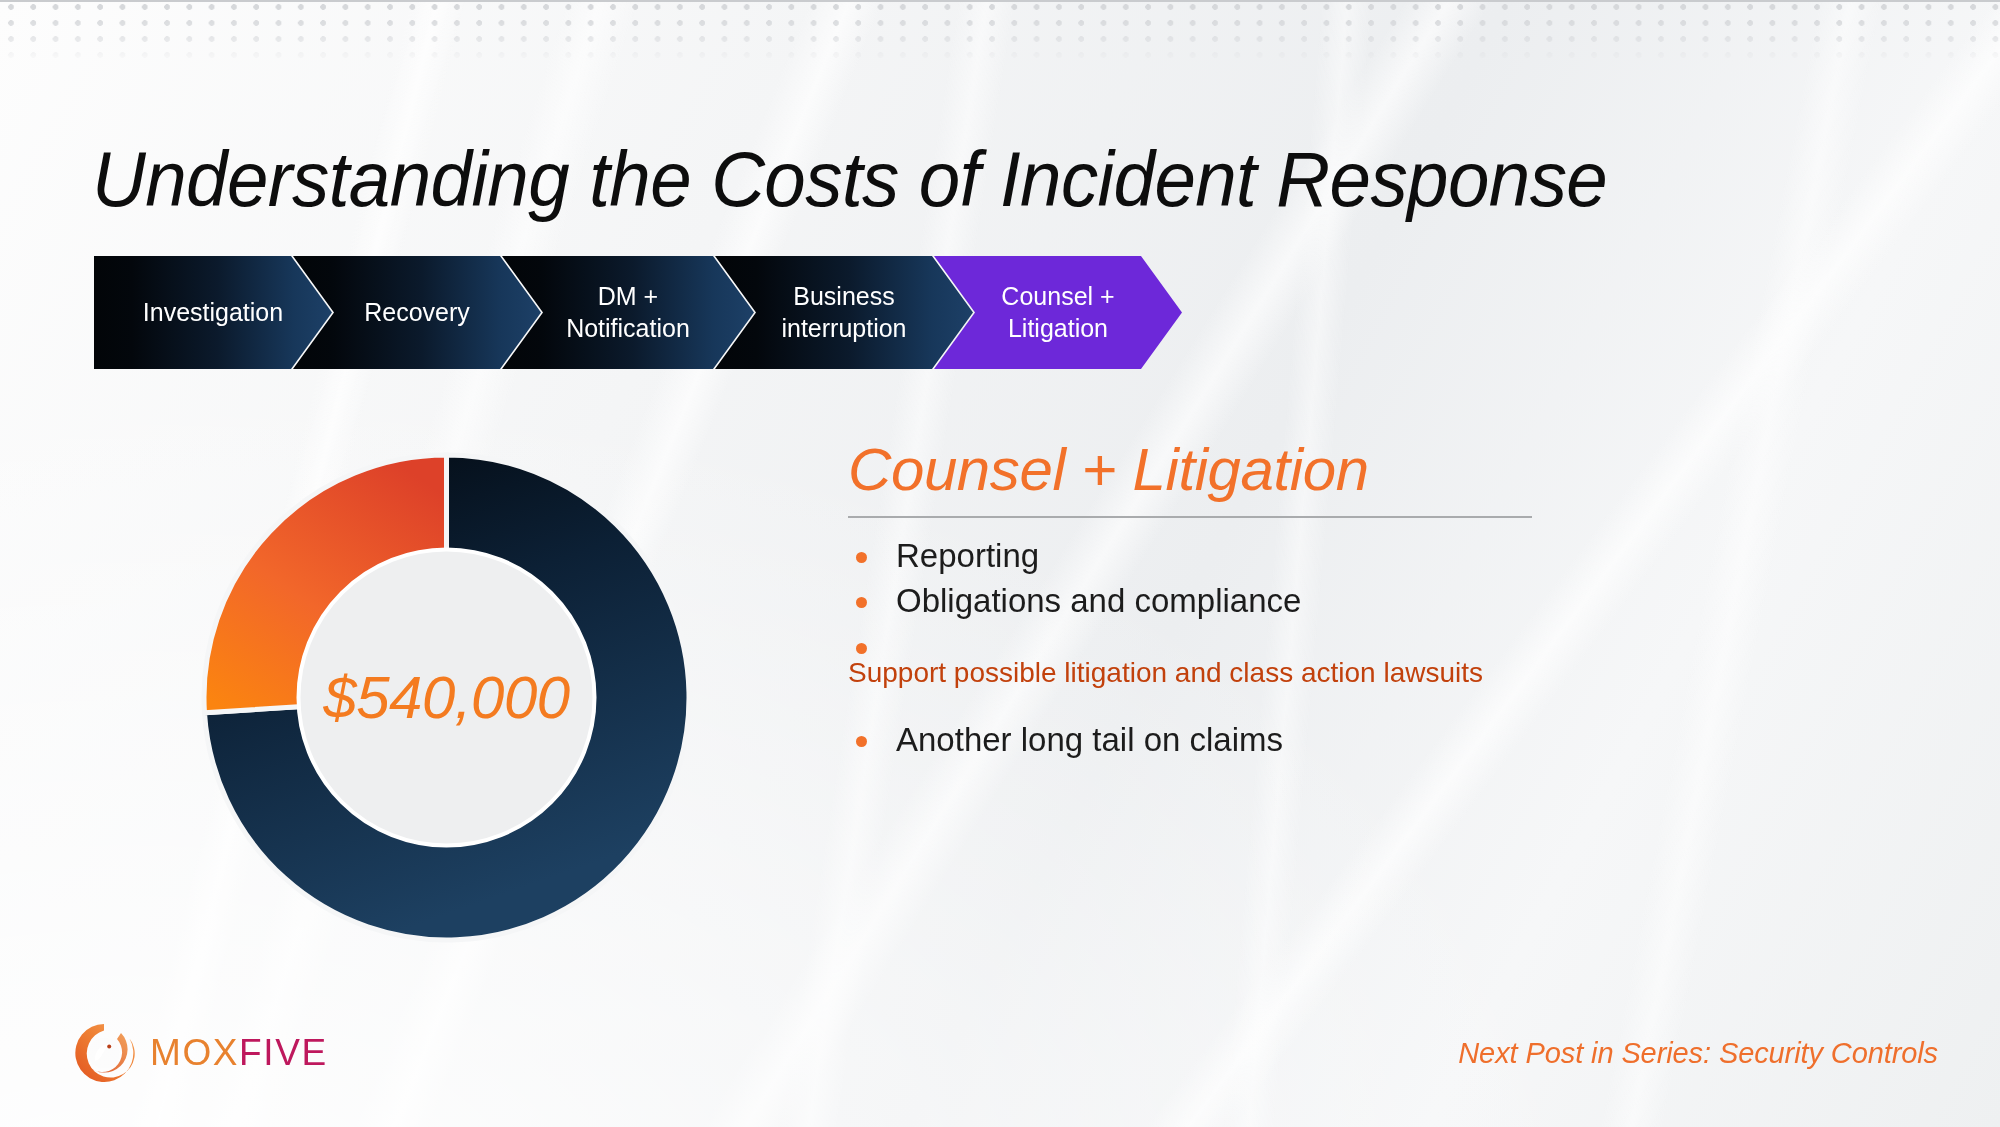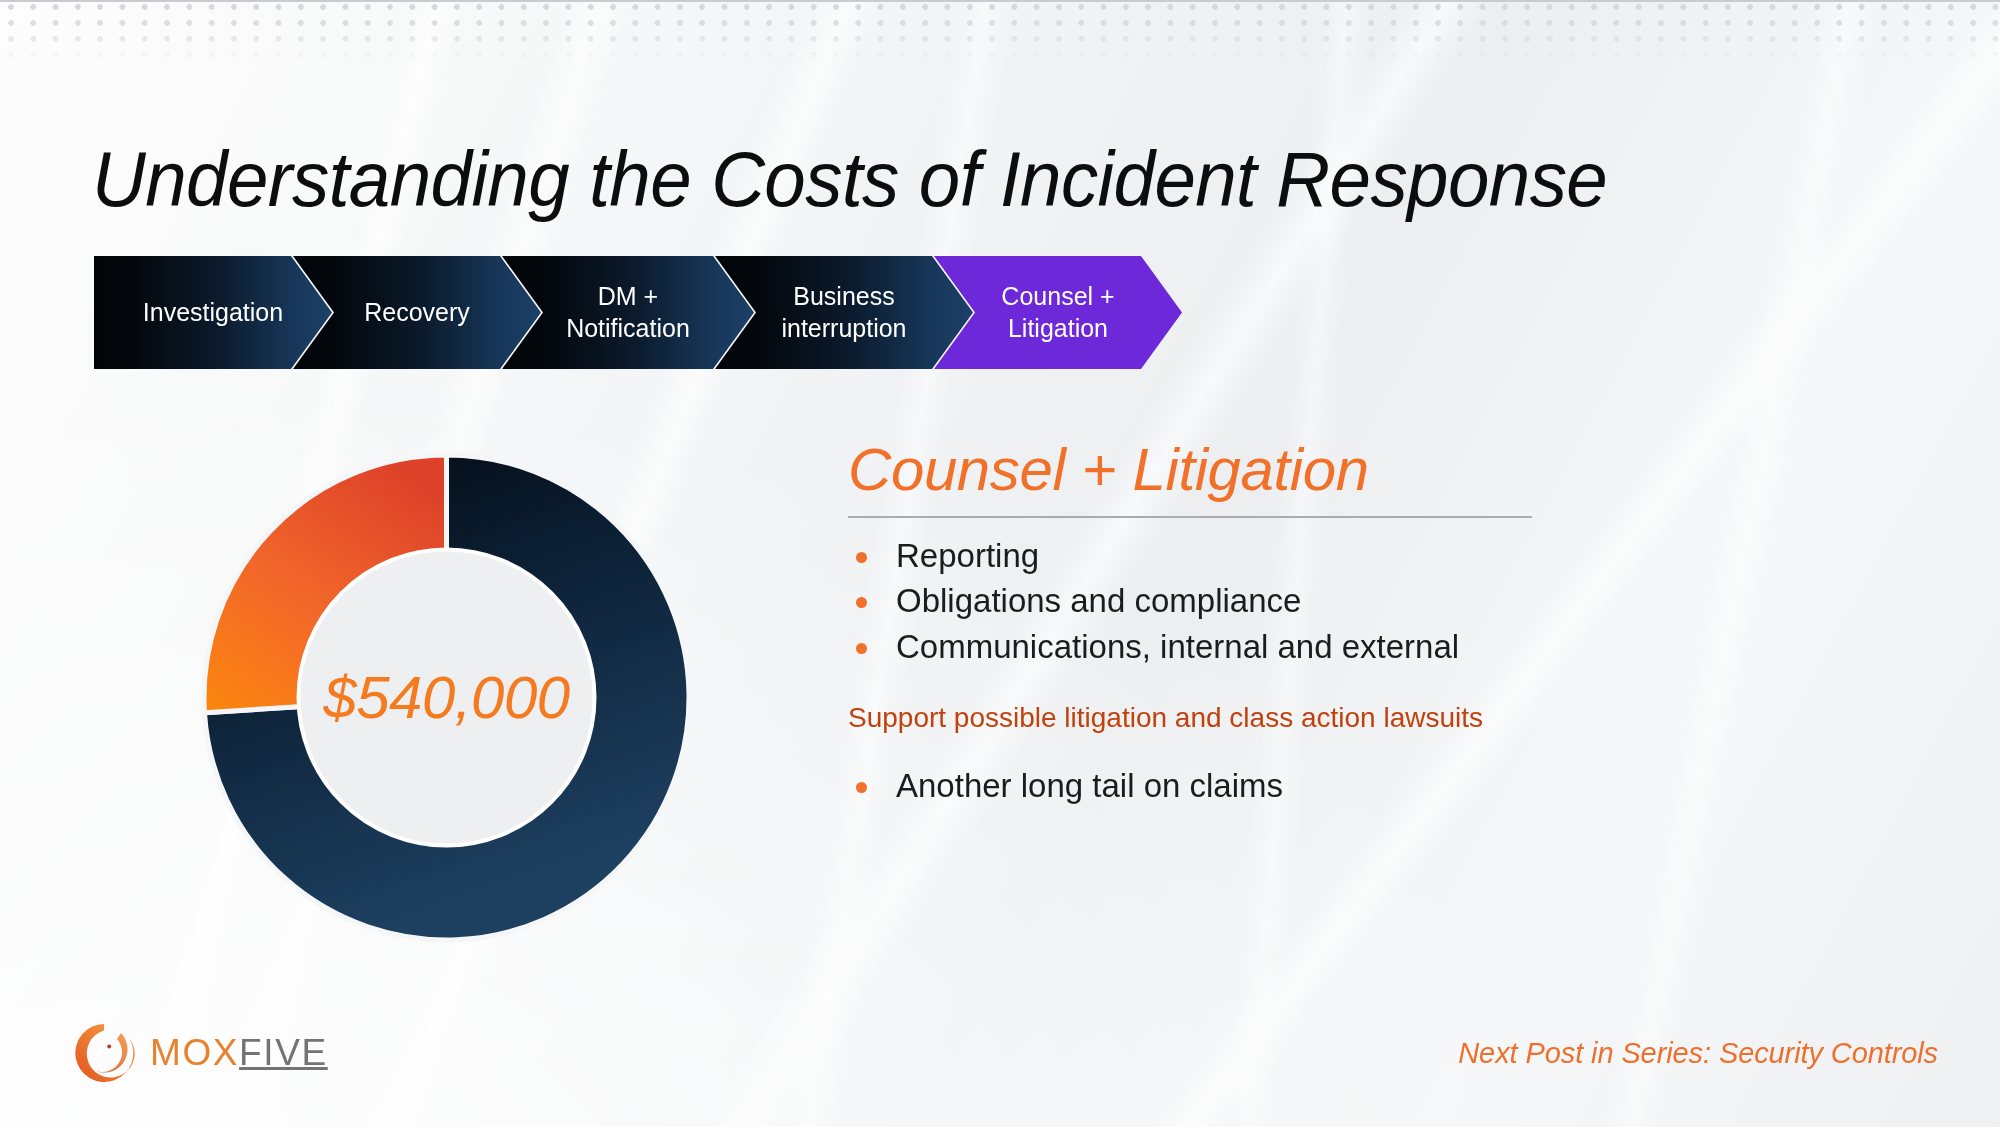--- a/index.html
+++ b/index.html
@@ -204,21 +204,21 @@
     align-items: center;
     gap: 14px;
   }
   .logo svg { display: block; }
   .logo-word {
     font-size: 37px;
     letter-spacing: 1.6px;
     font-weight: 400;
   }
   .logo-word .mox { color: #e8822f; }
-  .logo-word .five { color: #737373; text-decoration: underline; }
+  .logo-word .five { color: #be185d; }
 
   .next-post {
     position: absolute;
     right: 62px;
     bottom: 57px;
     font-size: 29px;
     font-style: italic;
     color: #ef6f2c;
     letter-spacing: -0.1px;
   }
@@ -290,21 +290,20 @@
       <li>
         <span class="dot"></span>
         <span>Reporting</span>
       </li>
       <li>
         <span class="dot"></span>
         <span>Obligations and compliance</span>
       </li>
       <li>
         <span class="dot"></span>
-        <span>Communications, internal and external</span>
       </li>
     </ul>
 
     <p class="subhead">Support possible litigation and class action lawsuits</p>
 
     <ul class="bullets">
       <li>
         <span class="dot"></span>
         <span>Another long tail on claims</span>
       </li>

